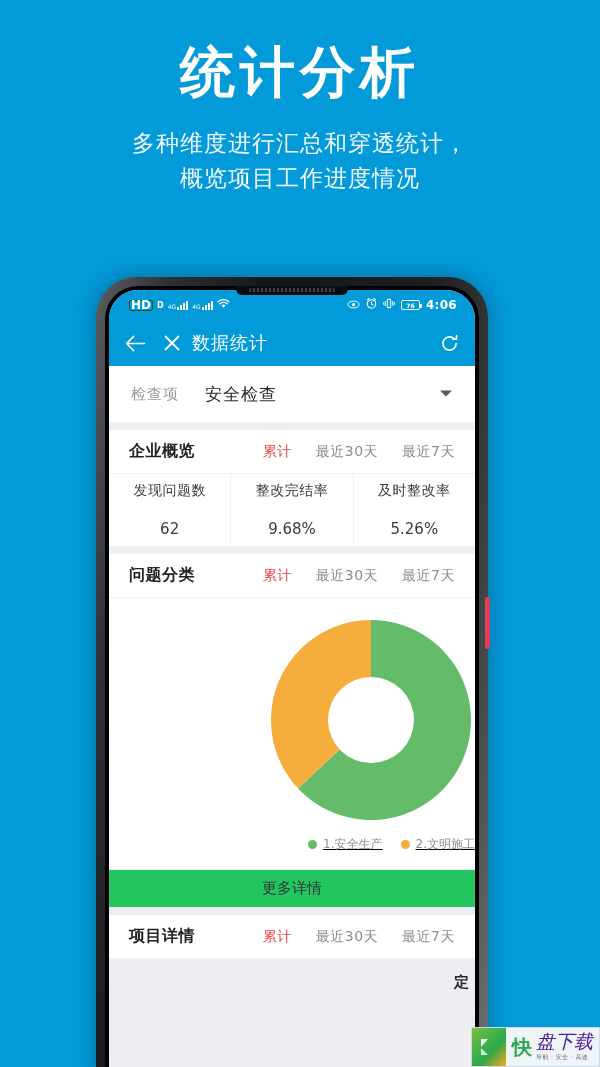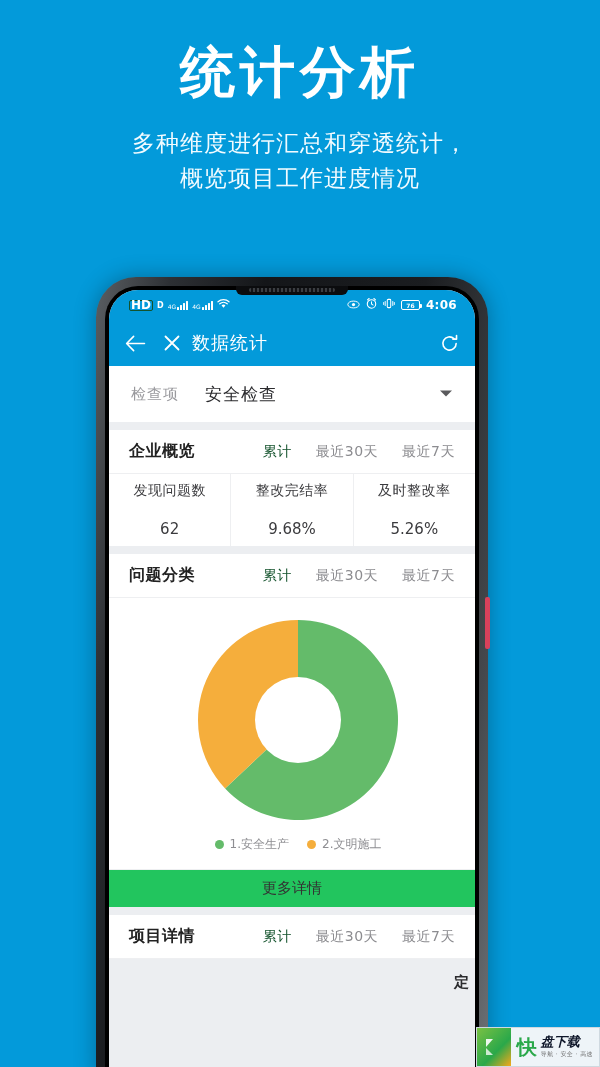--- a/index.html
+++ b/index.html
@@ -110,29 +110,29 @@
   .filter-value { color:#2b2b2e; font-size:17px; margin-left:26px; letter-spacing:1px; }
   .filter-caret { margin-left:auto; color:#59595c; font-size:11px; }
 
   .card-head {
     height:44px; display:flex; align-items:center; padding:0 20px;
     border-bottom:1px solid #eeeff1;
   }
   .card-title { font-size:16px; font-weight:bold; color:#222; letter-spacing:.5px; }
   .tabs { margin-left:auto; display:flex; align-items:center; gap:24px; }
   .tab { font-size:14px; color:#8c8c90; letter-spacing:.5px; }
-  .tab.active { color:#14532d;text-align:center; }
+  .tab.active { color:#ef4444;text-align:center; }
 
   .stats { display:flex; height:72px; }
   .stat { flex:1; display:flex; flex-direction:column; align-items:center; justify-content:center; gap:20px; }
   .stat + .stat { border-left:1px solid #eeeff1; }
   .stat-label { font-size:14px; color:#3b3b3e; letter-spacing:.5px; }
   .stat-value { font-size:15px; color:#3b3b3e; }
 
-  .chart-area { padding:18px 0 10px 12px; display:flex; flex-direction:column; align-items:center; }
+  .chart-area { padding:18px 0 10px 12px; display:flex; flex-direction:column; align-items:flex-end;text-decoration:underline; }
   .donut-svg { display:block; }
   .legend { display:flex; gap:18px; align-items:center; margin-top:12px; margin-bottom:6px; }
   .legend-item { display:flex; align-items:center; gap:6px; font-size:12px; color:#8e8e92; }
   .legend-dot { width:9px; height:9px; border-radius:50%; display:block; }
 
   .more-row {
     height:38px; display:flex; align-items:center; justify-content:center;
     border-top:1px solid #eeeff1; font-size:15px; color:#333; background:#22c55e;
   }
 
@@ -149,21 +149,21 @@
     background:#eef4f8; border:1px solid #cfd9e0;
   }
   .wm-logo {
     width:34px; background:linear-gradient(135deg,#7ac143 0%,#2aa84a 60%,#f7a81b 100%);
     display:flex; align-items:center; justify-content:center;
     color:#fff; font-size:18px; font-weight:bold;
   }
   .wm-text { display:flex; align-items:center; padding:0 6px; gap:4px; }
   .wm-kuai { font-size:20px; font-weight:bold; color:#2aa84a; line-height:1; }
   .wm-right { display:flex; flex-direction:column; justify-content:center; }
-  .wm-main { font-size:13px; font-weight:bold; color:#0f172a; font-style:italic; line-height:1.05; }
+  .wm-main { font-size:19px; font-weight:normal; color:#4c1d95; font-style:italic; line-height:1.05; }
   .wm-sub { font-size:6px; color:#6a6a6a; letter-spacing:.4px; margin-top:1px; }
 </style>
 </head>
 <body>
 
 <div class="promo">
   <div class="promo-title">统计分析</div>
   <div class="promo-sub">
     <div>多种维度进行汇总和穿透统计，</div>
     <div>概览项目工作进度情况</div>

